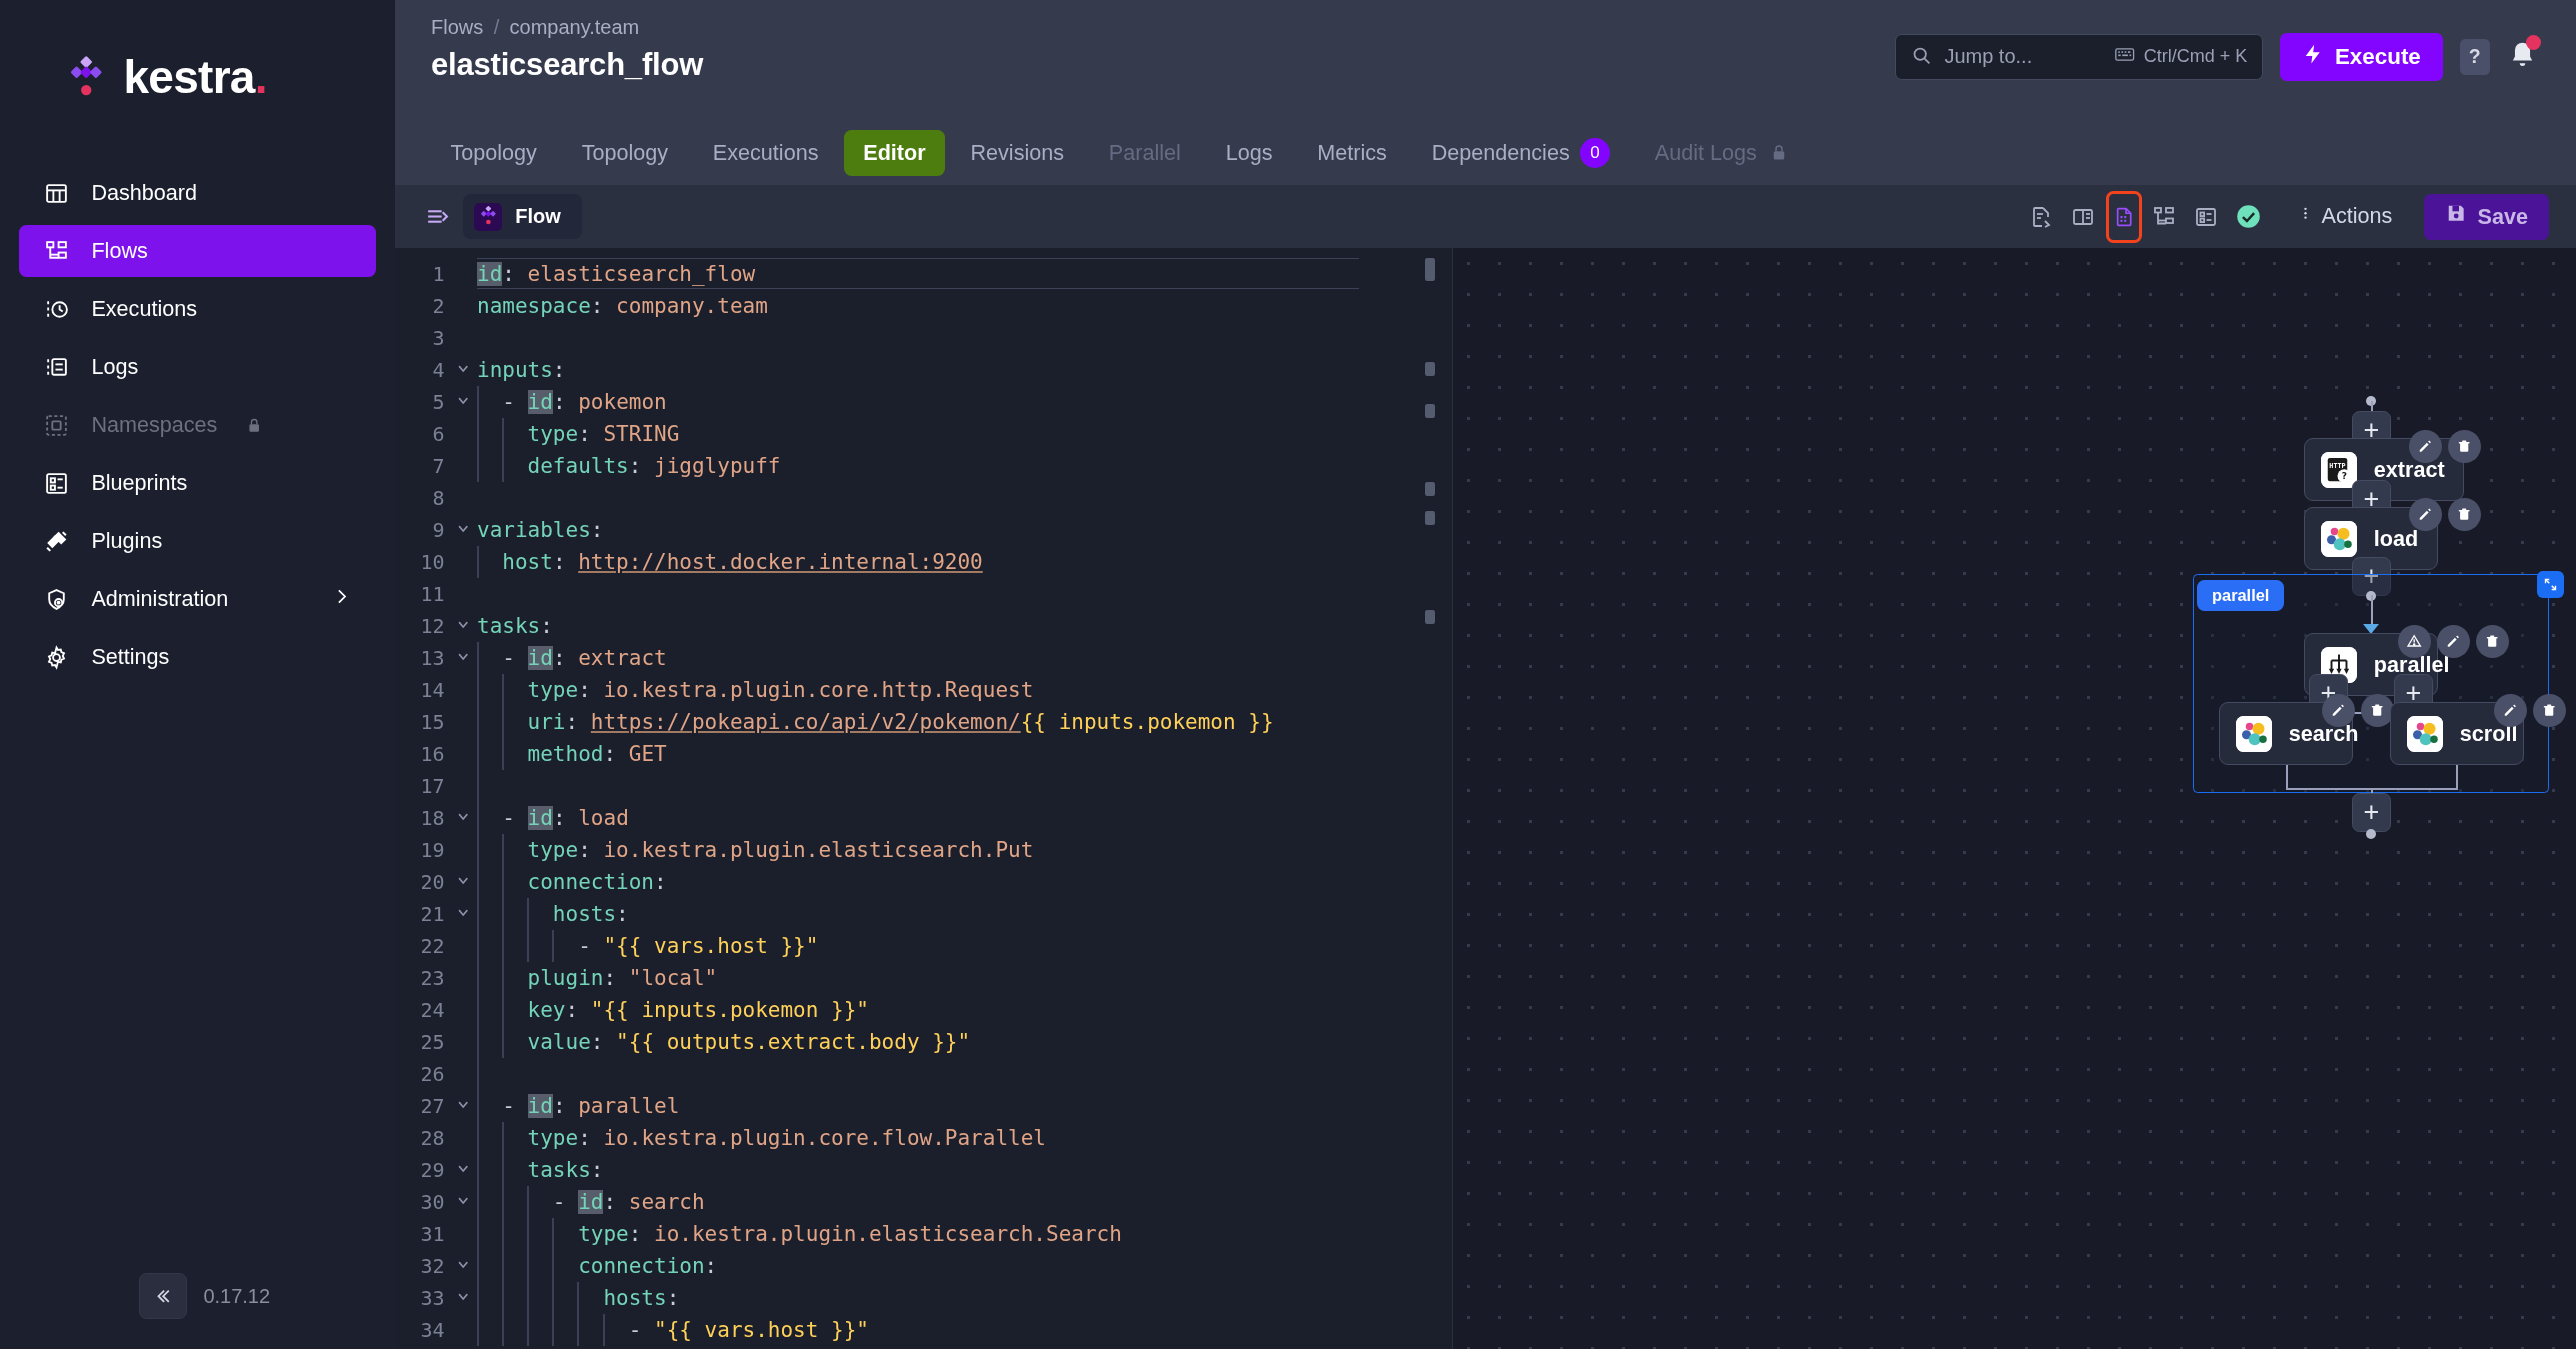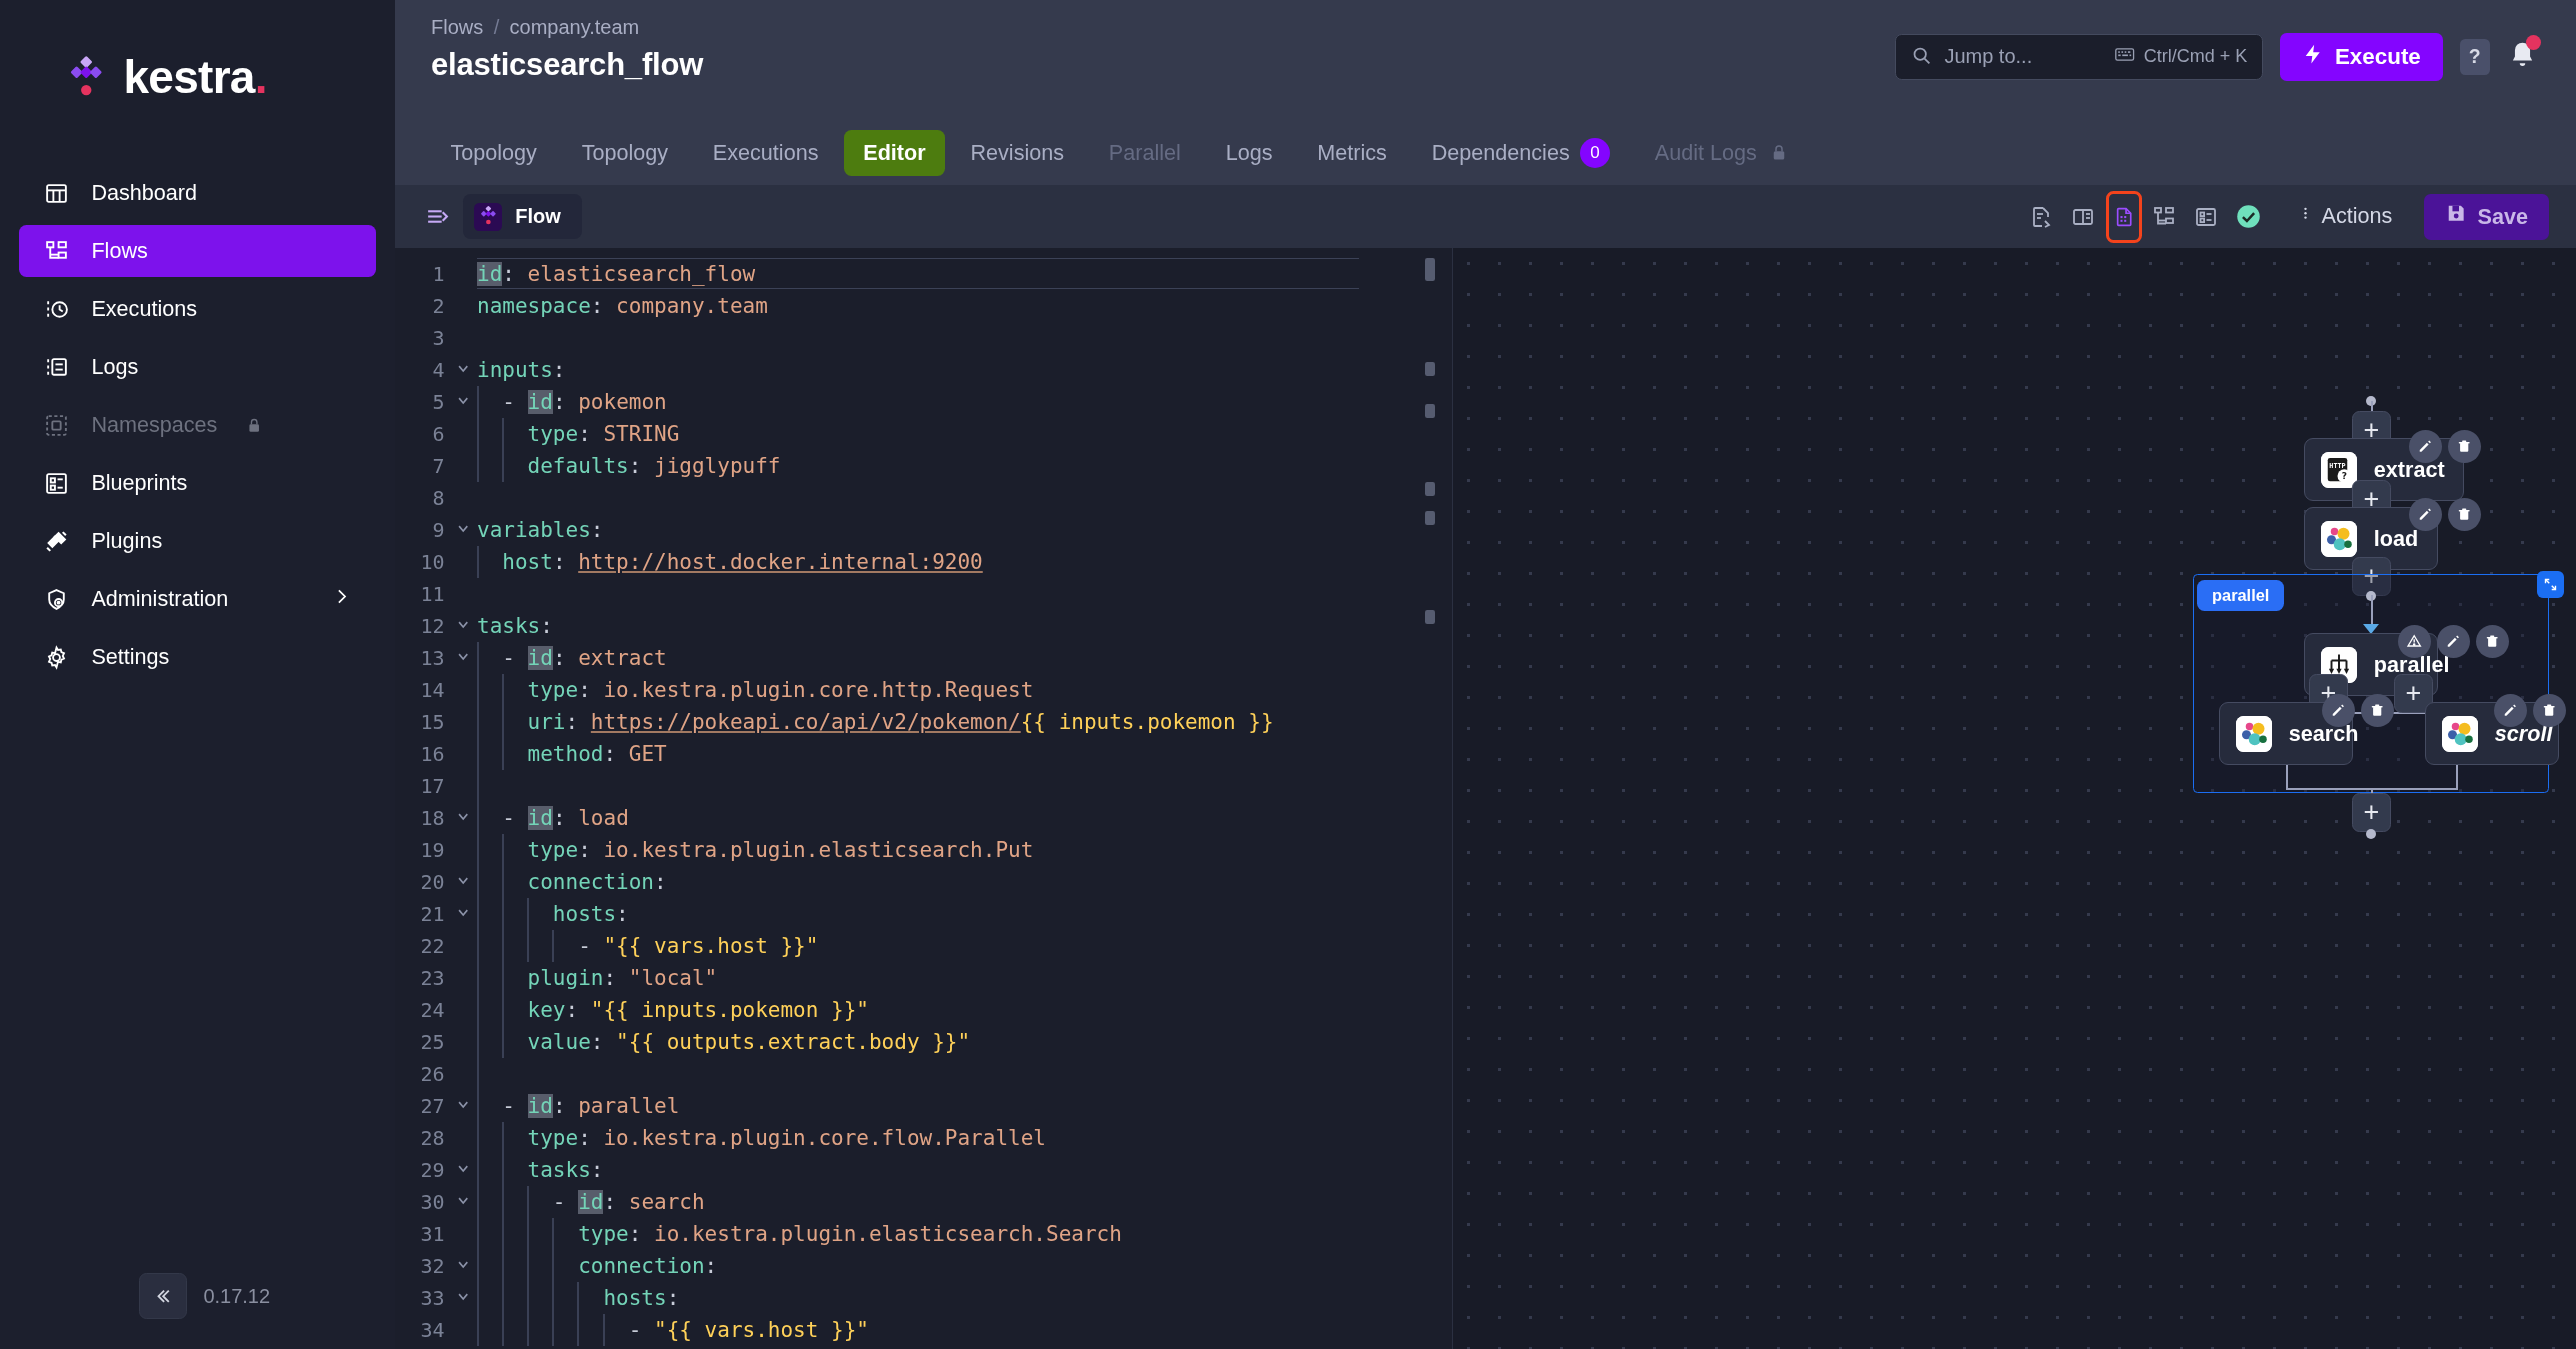--- a/index.html
+++ b/index.html
@@ -776,21 +776,21 @@
           </div>
           <div class="rbtn">
             <svg viewBox="0 0 24 24" width="16.4" height="16.4" fill="#fff">
                 <rect x="6" y="7" width="12" height="13" rx="1.5"></rect>
                 <rect x="9" y="3.5" width="6" height="2.5" rx="1"></rect>
                 <rect x="4" y="6" width="16" height="2" rx="1"></rect>
               </svg>
           </div>
         </div>
 
-        <div class="node" style="left:972px; top:454px; width:134px;font-style:italic;">
+        <div class="node" style="left:937px; top:454px; width:134px;">
           <span class="node-ico">
             <svg viewBox="0 0 48 48" width="36" height="36">
                 <rect width="48" height="48" rx="10" fill="#fff"></rect>
                 <circle cx="18" cy="14" r="5" fill="#e7478a"></circle>
                 <circle cx="30" cy="17" r="8" fill="#f5bd1f"></circle>
                 <circle cx="14" cy="25" r="6" fill="#3b5fa8"></circle>
                 <circle cx="25" cy="31" r="8" fill="#4fc3c0"></circle>
                 <circle cx="36" cy="31" r="5" fill="#17703f"></circle>
               </svg>
           </span>

